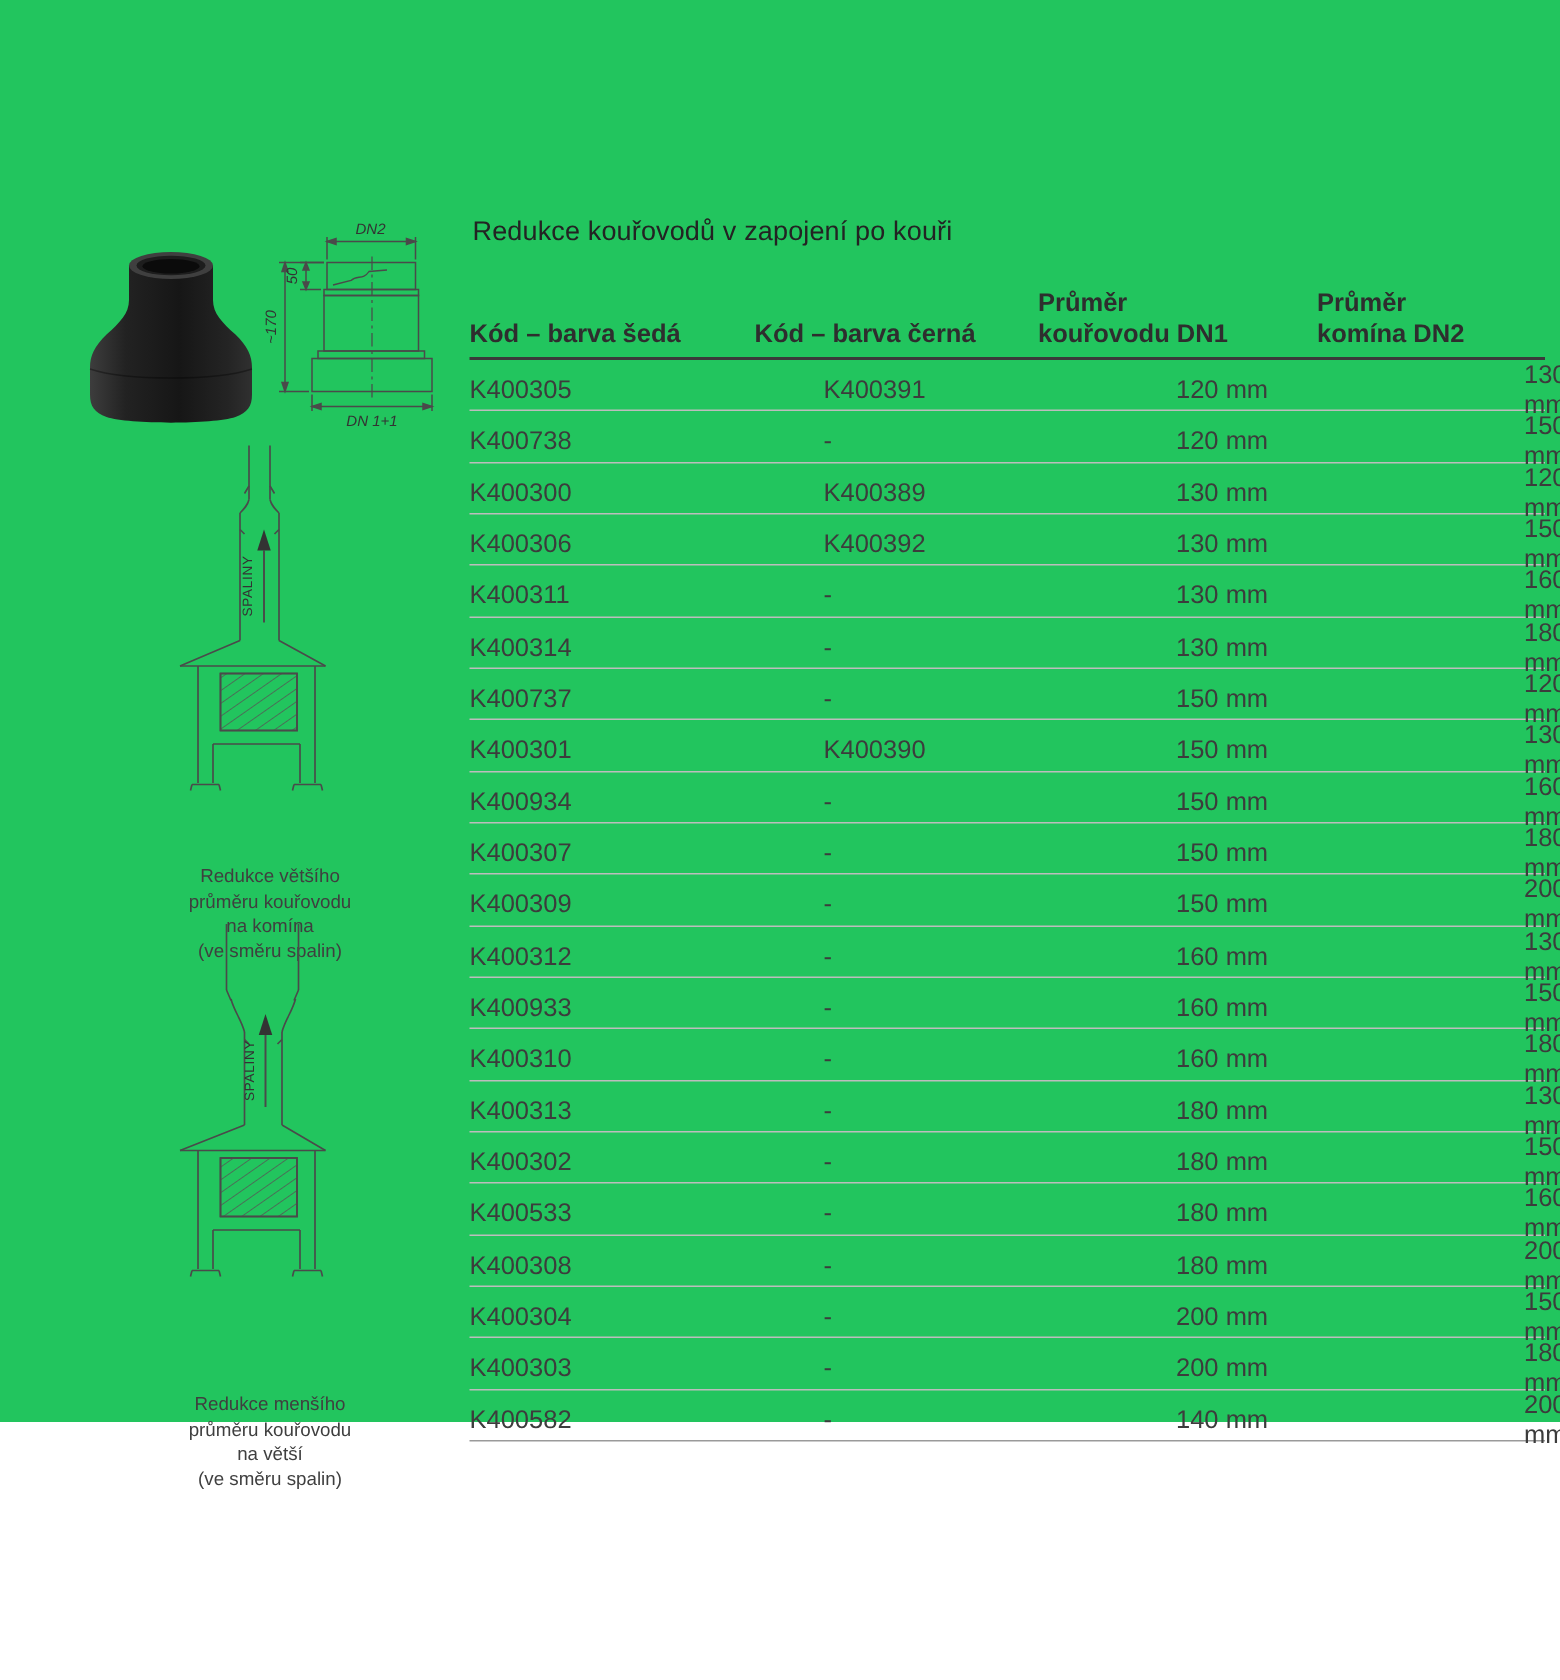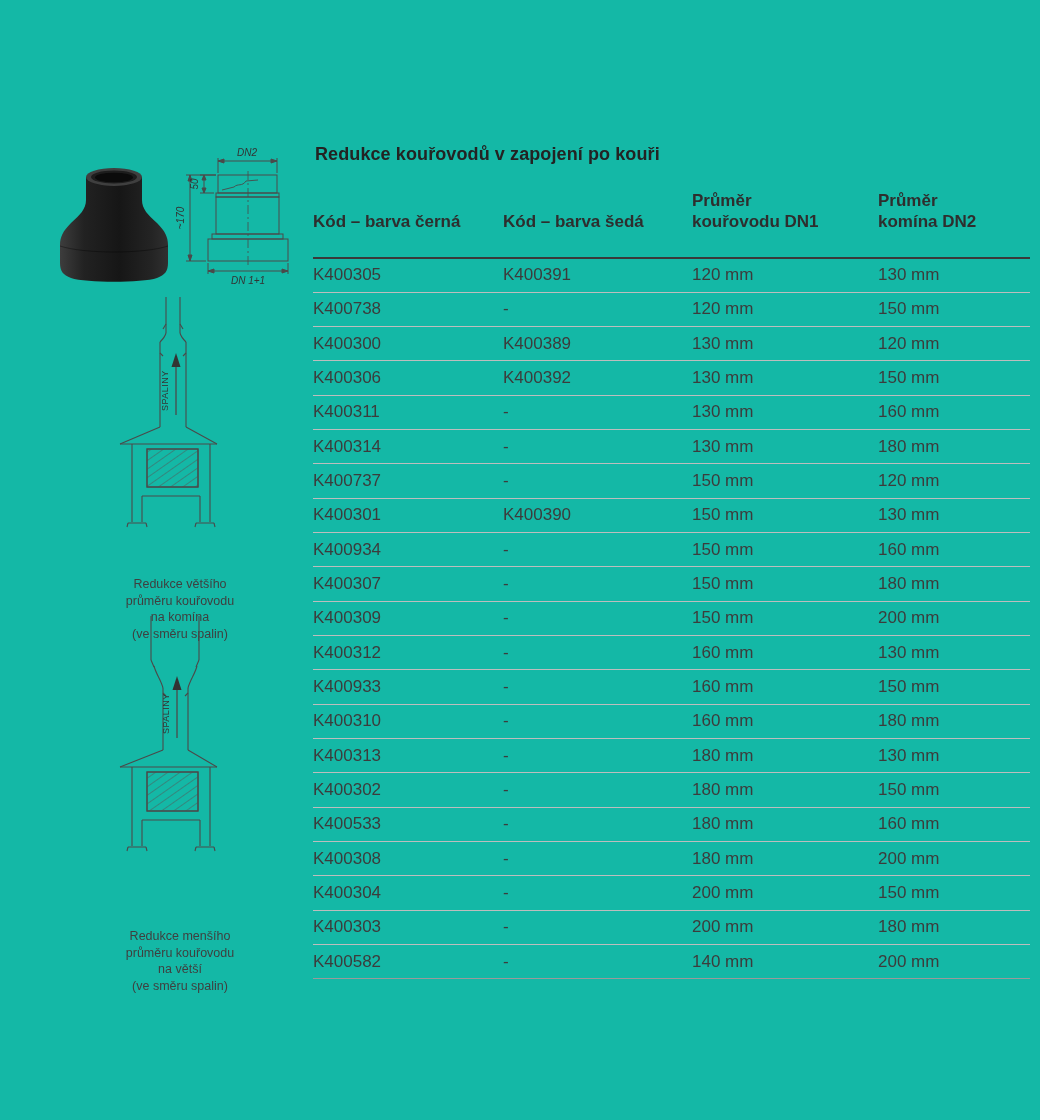--- a/index.html
+++ b/index.html
@@ -1,40 +1,40 @@
 <!DOCTYPE html>
 <html><head>
 <meta charset="utf-8">
 <style>
   * { margin:0; padding:0; box-sizing:border-box; }
   html,body { width:1040px; height:1120px; background:#ffffff;
     font-family:"Liberation Sans", sans-serif; color:#3c3c3c; overflow:hidden; }
-  .canvas { position:relative; width:1040px; height:1120px; background:#14b8a6; }
+  .canvas { position:relative; width:1040px; height:948px; background:#22c55e; }
 
   
   .photo-wrap { position:absolute; left:54px; top:160px; width:120px; height:124px; }
   .techdraw-wrap { position:absolute; left:176px; top:146px; width:140px; height:146px; }
   .diagram1-wrap { position:absolute; left:105px; top:293px; width:140px; height:247px; }
   .diagram2-wrap { position:absolute; left:103px; top:612px; width:145px; height:252px; }
   .caption { position:absolute; width:190px; text-align:center; font-size:12.5px;
     line-height:1.32; color:#3f3f3f; }
   .caption1 { left:85px; top:576px; }
   .caption2 { left:85px; top:928px; }
 
   
   .page-title { position:absolute; left:315px; top:144px; font-size:18px;
-    font-weight:700; color:#232323; letter-spacing:0.1px; }
+    font-weight:400; color:#232323; letter-spacing:0.1px; }
   .table { position:absolute; left:313px; top:190px; width:717px; }
   .thead { display:grid; grid-template-columns:190px 189px 186px 1fr;
     border-bottom:2px solid #3a3a3a; min-height:50px; }
   .th { display:flex; flex-direction:column; justify-content:flex-end;
-    padding-bottom:24px; font-size:17px; font-weight:700; color:#2e2e2e; line-height:1.25; }
+    padding-bottom:5px; font-size:17px; font-weight:700; color:#2e2e2e; line-height:1.25; }
   .tbody { width:100%; }
   .tr { display:grid; grid-template-columns:190px 189px 186px 1fr;
-    height:34.33px; align-items:center; border-bottom:1px solid #bdbdbd; }
+    height:34.33px; align-items:center; border-bottom:1px solid #bdbdbd;gap:46px; }
   .tr:last-child { border-bottom:1.5px solid #9a9a9a; }
   .td { font-size:17px; color:#3c3c3c; }
 
   svg text { font-family:"Liberation Sans", sans-serif; }
   .dimlabel { font-size:10px; font-style:italic; fill:#333; }
   .flowlabel { font-size:9px; fill:#333; letter-spacing:0.5px; }
 </style>
 </head>
 <body>
 
@@ -186,24 +186,24 @@
     <div>průměru kouřovodu</div>
     <div>na větší</div>
     <div>(ve směru spalin)</div>
   </div>
 
   <h1 class="page-title">Redukce kouřovodů v zapojení po kouři</h1>
 
   <div class="table">
     <div class="thead">
       <div class="th">
-        <span>Kód – barva černá</span>
+        <span>Kód – barva šedá</span>
       </div>
       <div class="th">
-        <span>Kód – barva šedá</span>
+        <span>Kód – barva černá</span>
       </div>
       <div class="th">
         <span>Průměr</span>
         <span>kouřovodu DN1</span>
       </div>
       <div class="th">
         <span>Průměr</span>
         <span>komína DN2</span>
       </div>
     </div>

